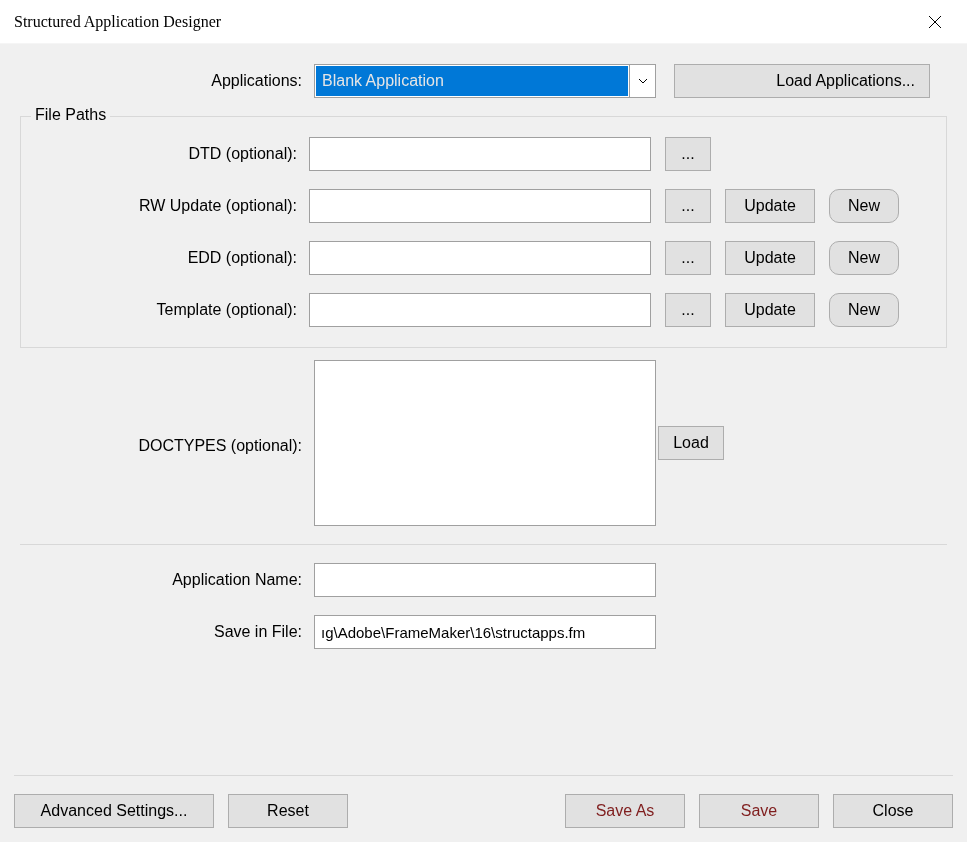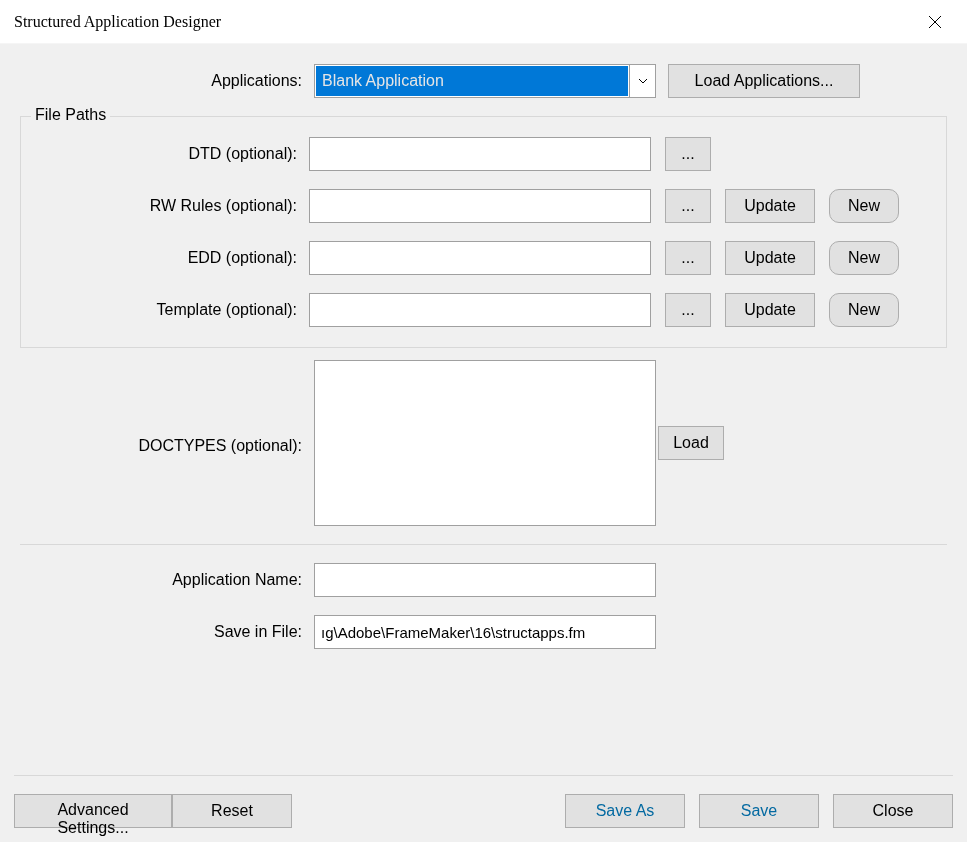--- a/index.html
+++ b/index.html
@@ -75,22 +75,22 @@
 .combo-btn svg { width: 10px; height: 6px; }
 .btn {
   background: #e1e1e1;
   border: 1px solid #adadad;
   font-size: 16px;
   font-family: inherit;
   cursor: pointer;
   padding: 6px 14px;
   height: 34px;
 }
-.btn:disabled { color: #0369a1; cursor: default; }
-.btn-load-apps { width: 192px; margin-left: 12px; }
+.btn:disabled { color: #7f1d1d; cursor: default; }
+.btn-load-apps { width: 256px; margin-left: 18px; text-align: right; }
 .btn-browse { width: 46px; margin-left: 14px; }
 .btn-update { width: 90px; margin-left: 14px; }
 .btn-new { width: 70px; margin-left: 14px; border-radius: 10px; }
 .btn-load { width: 66px; margin-left: 2px; }
 fieldset.filepaths {
   border: 1px solid #d8d8d8;
   margin: 10px 6px 12px 6px;
   padding: 20px 8px 10px 0;
   position: relative;
 }
@@ -137,21 +137,21 @@
   border: none;
   border-top: 1px solid #d8d8d8;
   margin-bottom: 18px;
 }
 .footer-btns {
   display: flex;
   align-items: center;
 }
 .footer-btns .spacer { flex: 1; }
 .btn-footer { width: 120px; height: 34px; }
-.btn-adv { width: 158px; }
+.btn-adv { width: 200px; margin-right: 14px; }
 .btn-reset { width: 120px; }
 .btn-saveas, .btn-save, .btn-close { margin-left: 14px; }
 .readonly-box {
   width: 342px;
   height: 34px;
   border: 1px solid #a0a0a0;
   background: #fff;
   padding: 4px 6px;
   font-size: 15px;
   display: flex;
@@ -191,21 +191,21 @@
   <fieldset class="filepaths">
     <legend>File Paths</legend>
 
     <div class="row">
       <div class="label" style="width:288px">DTD (optional):</div>
       <input type="text" class="text-input" value="" style="">
       <button class="btn btn-browse">...</button>
     </div>
 
     <div class="row">
-      <div class="label" style="width:288px">RW Rules (optional):</div>
+      <div class="label" style="width:288px">RW Update (optional):</div>
       <input type="text" class="text-input" value="" style="">
       <button class="btn btn-browse">...</button>
       <button class="btn btn-update">Update</button>
       <button class="btn btn-new">New</button>
     </div>
 
     <div class="row">
       <div class="label" style="width:288px">EDD (optional):</div>
       <input type="text" class="text-input" value="" style="">
       <button class="btn btn-browse">...</button>

